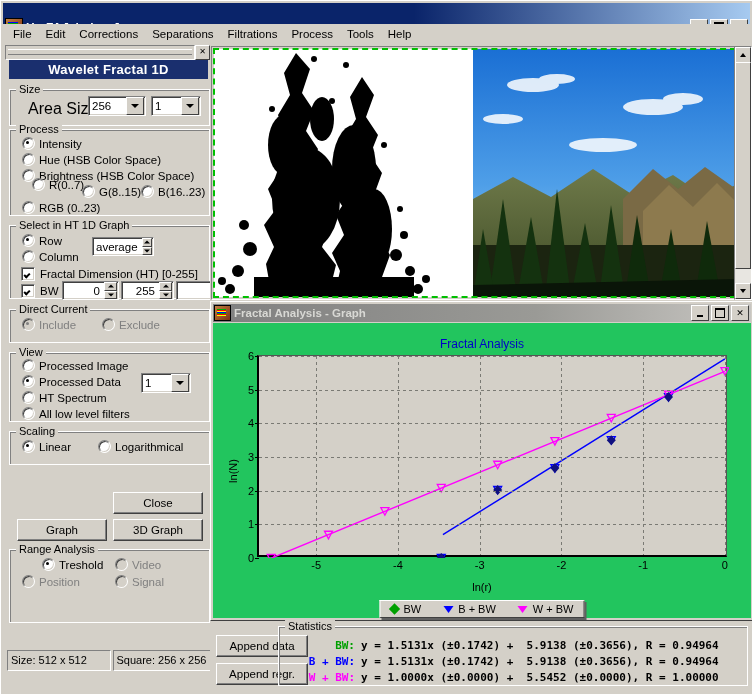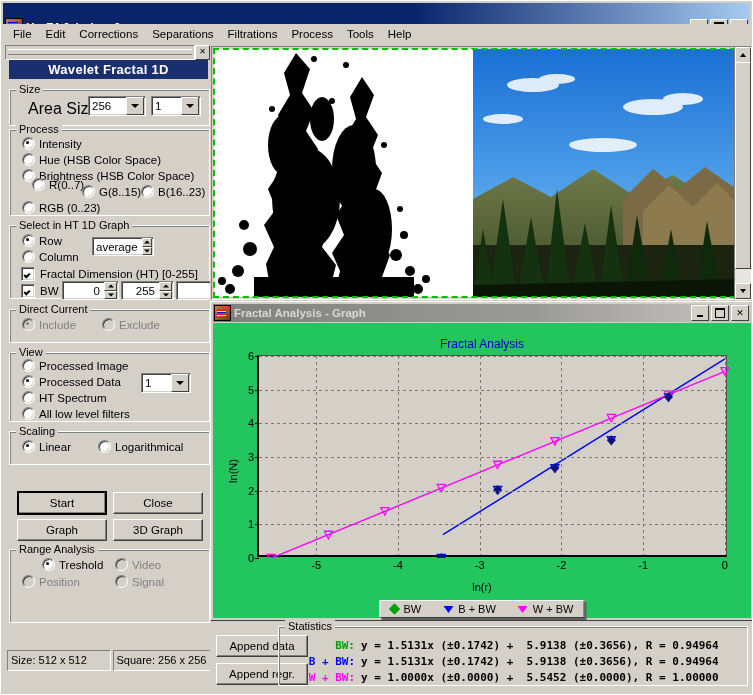--- a/index.html
+++ b/index.html
@@ -367,21 +367,20 @@
       <div class="radio on" style="position:absolute;left:12px;top:8px;">
         <span class="dot"></span>
         <span>Linear</span>
       </div>
       <div class="radio" style="position:absolute;left:88px;top:8px;">
         <span class="dot"></span>
         <span>Logarithmical</span>
       </div>
     </div>
 
-    <div class="btn def" style="position:absolute;left:14px;top:446px;width:90px;height:24px;">Start</div>
     <div class="btn" style="position:absolute;left:110px;top:447px;width:90px;height:22px;">Close</div>
     <div class="btn" style="position:absolute;left:14px;top:474px;width:90px;height:22px;">Graph</div>
     <div class="btn" style="position:absolute;left:110px;top:474px;width:90px;height:22px;">3D Graph</div>
 
     <div class="grp" style="left:6px;top:504px;width:199px;height:72px;">
       <span class="cap">Range Analysis</span>
       <div class="radio on" style="position:absolute;left:12px;top:8px;margin-left:20px;">
         <span class="dot"></span>
         <span>Treshold</span>
       </div>

